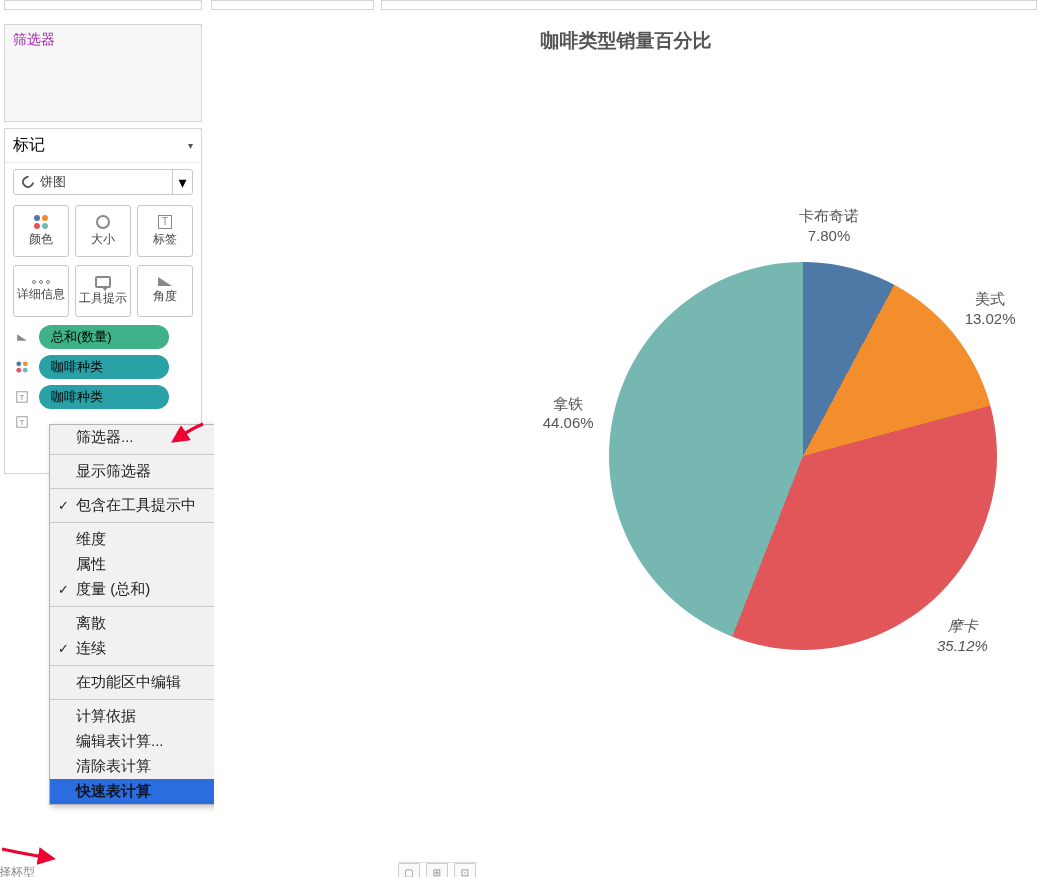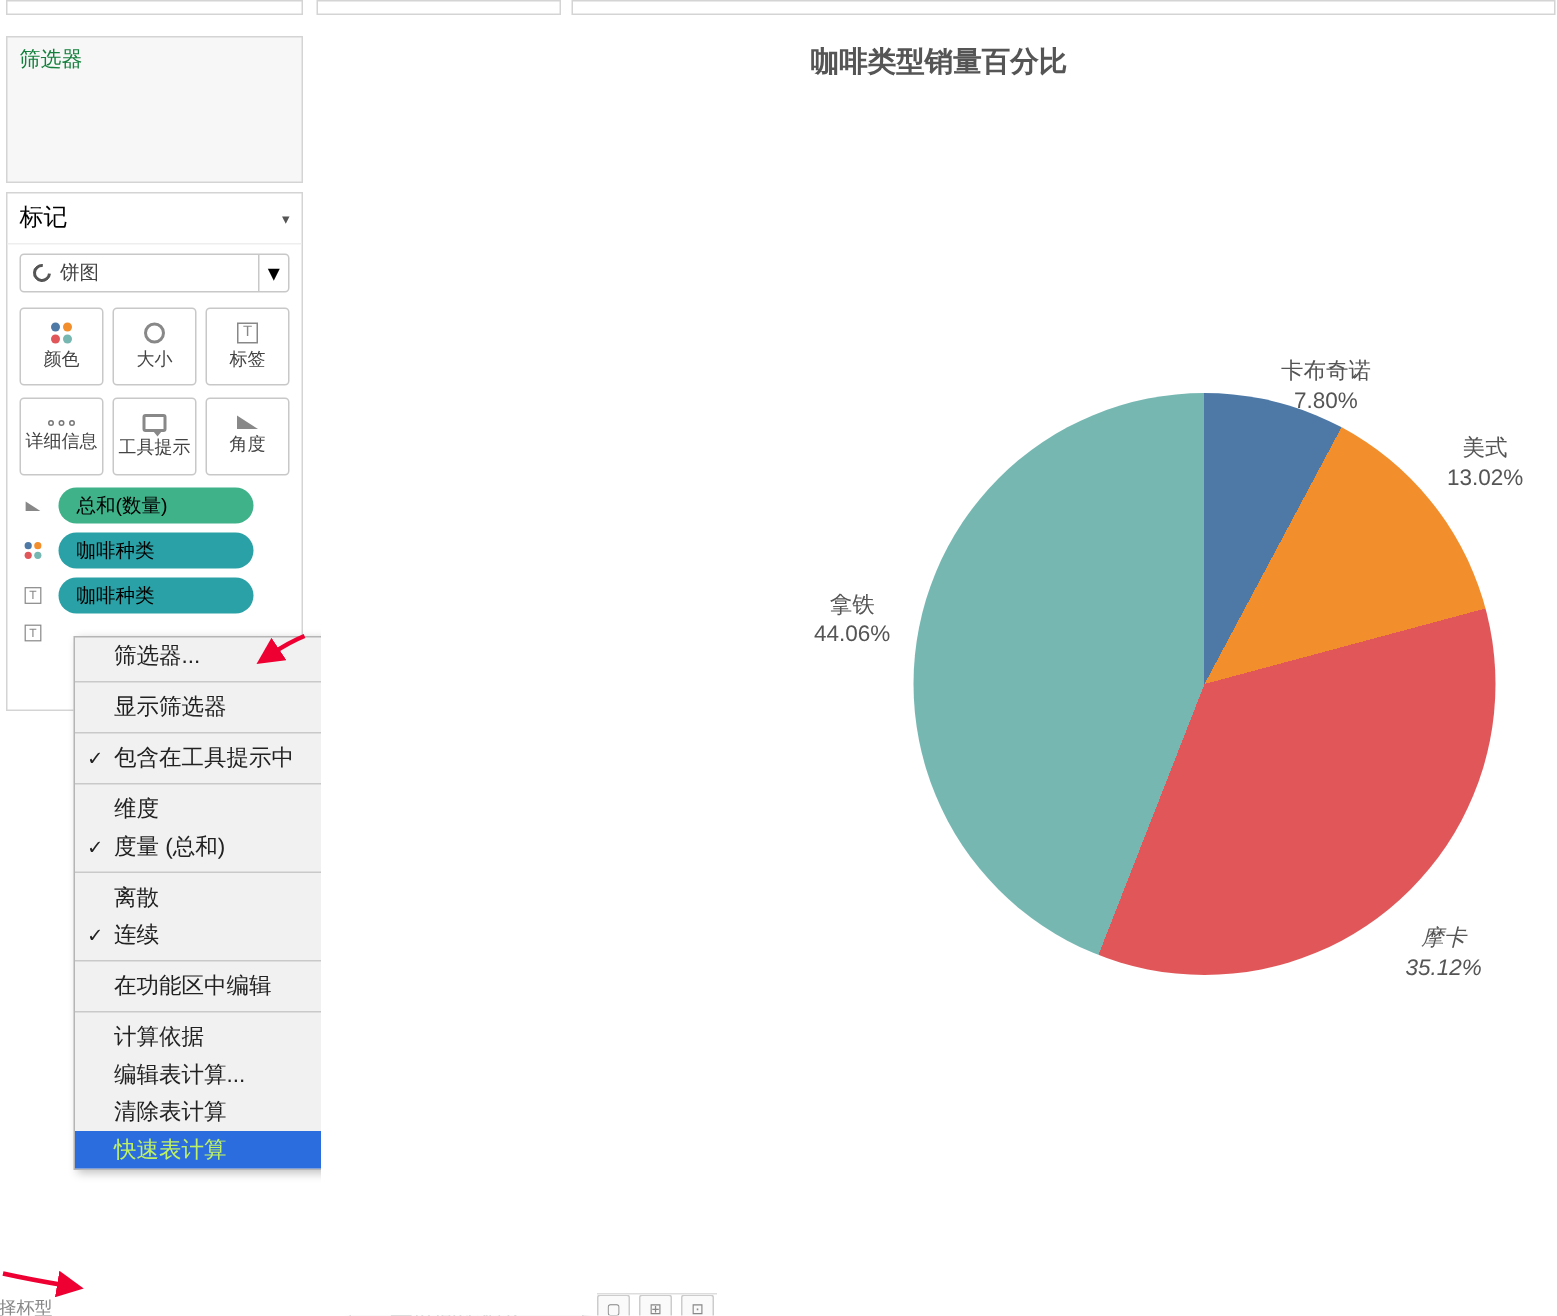--- a/index.html
+++ b/index.html
@@ -5,21 +5,21 @@
   * { box-sizing: border-box; margin: 0; padding: 0; font-family: Arial, "Microsoft YaHei", sans-serif; }
   body { width: 1038px; height: 877px; background: #fff; overflow: hidden; position: relative; }
 
   .topbar { position:absolute; left:0; top:0; width:1038px; height:11px; background:#fff; }
   .topbar-left   { position:absolute; left:4px;   top:0; width:198px; height:10px; border:1px solid #d4d4d4; background:#fff; }
   .topbar-mid    { position:absolute; left:211px; top:0; width:163px; height:10px; border:1px solid #d4d4d4; background:#fff; }
   .topbar-right  { position:absolute; left:381px; top:0; width:656px; height:10px; border:1px solid #d4d4d4; background:#fff; }
 
   
   .panel { position:absolute; border:1px solid #d4d4d4; background:#f7f7f7; }
-  .panel-label { font-size:14px; color:#15803d; padding:6px 8px; }
+  .panel-label { font-size:14px; color:#a21caf; padding:6px 8px; }
 
   .filters-panel { left:4px; top:24px; width:198px; height:98px; }
 
   .marks-panel { left:4px; top:128px; width:198px; height:346px; background:#fff;}
   .marks-header { display:flex; justify-content:space-between; align-items:center; padding:6px 8px; border-bottom:1px solid #eee;}
   .caret { font-size:10px; color:#555; }
 
   .mark-type-row { padding:6px 8px; }
   .mark-type { border:1px solid #c8c8c8; border-radius:3px; width:180px; height:26px; display:flex; align-items:center; background:#fff;}
   .mark-type .lt { flex:1; display:flex; align-items:center; gap:6px; padding:0 8px; font-size:13px; color:#444;}
@@ -42,21 +42,21 @@
   .pill-area { padding:4px 8px; display:flex; flex-direction:column; gap:6px;}
   .pill-row { display:flex; align-items:center; gap:8px;}
   .pill-lead { width:18px; display:flex; align-items:center; justify-content:center;}
   .pill { border-radius:12px; color:#000000; font-size:13px; padding:3px 12px; min-width:130px; }
   .pill-green { background:#3fb28a;}
   .pill-teal  { background:#2aa1a6;}
 
   
   .menu { position:absolute; background:#f1f1f1; border:1px solid #b5b5b5; box-shadow:2px 2px 6px rgba(0,0,0,.25); font-size:15px; color:#222;}
   .menu .item{ display:flex; align-items:center; padding:3px 14px 3px 26px; position:relative; white-space:nowrap;}
-  .menu .item.hover{ background:#2b6cdf; color:#bef264;}
+  .menu .item.hover{ background:#2b6cdf; color:#0f172a;font-weight:bold;}
   .menu .sep{ height:1px; background:#c9c9c9; margin:4px 0;}
   .menu .check:before{content:"✓"; position:absolute; left:8px; font-size:13px;}
   .menu .sub:after{content:"▶"; position:absolute; right:8px; font-size:10px;}
   .menu .disabled{ color:#aaa;}
   .menu1 { left:49px; top:424px; width:184px; }
   .menu2 { left:233px; top:637px; width:156px; }
 
   
   .chart-area{ position:absolute; left:214px; top:14px; width:824px; height:863px; background:#fff;}
   .chart-title{ position:absolute; left:0; top:14px; width:100%; text-align:center; font-size:19px; font-weight:bold; color:#555;}
@@ -183,20 +183,21 @@
 </div>
 
 <div class="menu menu1" id="menu1">
     <div class="item">筛选器...</div>
     <div class="sep"></div>
     <div class="item">显示筛选器</div>
     <div class="sep"></div>
     <div class="item check">包含在工具提示中</div>
     <div class="sep"></div>
     <div class="item">维度</div>
+    <div class="item">属性</div>
     <div class="item check sub">度量 (总和)</div>
     <div class="sep"></div>
     <div class="item">离散</div>
     <div class="item check">连续</div>
     <div class="sep"></div>
     <div class="item">在功能区中编辑</div>
     <div class="sep"></div>
     <div class="item sub">计算依据</div>
     <div class="item">编辑表计算...</div>
     <div class="item">清除表计算</div>
@@ -245,21 +246,21 @@
   <path d="M2,4 Q20,8 44,12" stroke="#e03" stroke-width="3" fill="none" marker-end="url(#ah3)"></path>
     </svg>
 </div>
 
 <div class="chart-area">
   <div class="chart-title">咖啡类型销量百分比</div>
   <div class="pie-wrap">
     <div class="pie" id="pie" style="background: conic-gradient(rgb(78, 121, 167) 0deg, rgb(78, 121, 167) 28.08deg, rgb(242, 142, 43) 28.08deg, rgb(242, 142, 43) 74.952deg, rgb(225, 87, 89) 74.952deg, rgb(225, 87, 89) 201.384deg, rgb(118, 183, 178) 201.384deg, rgb(118, 183, 178) 360deg);"></div>
   </div>
   <div id="slice-labels">
-      <div class="slice-label" style="left: 630px; top: 192.14px; width: 80px; margin-top: 32px;">
+      <div class="slice-label" style="left: 575px; top: 192.14px; width: 80px;">
         <span class="n">卡布奇诺</span>
         <span class="n">7.80%</span>
       </div>
       <div class="slice-label" style="left: 736.085px; top: 275.271px; width: 80px;">
         <span class="n">美式</span>
         <span class="n">13.02%</span>
       </div>
       <div class="slice-label" style="left: 708.401px; top: 602.08px; width: 80px; font-style: italic;">
         <span class="n">摩卡</span>
         <span class="n">35.12%</span>

